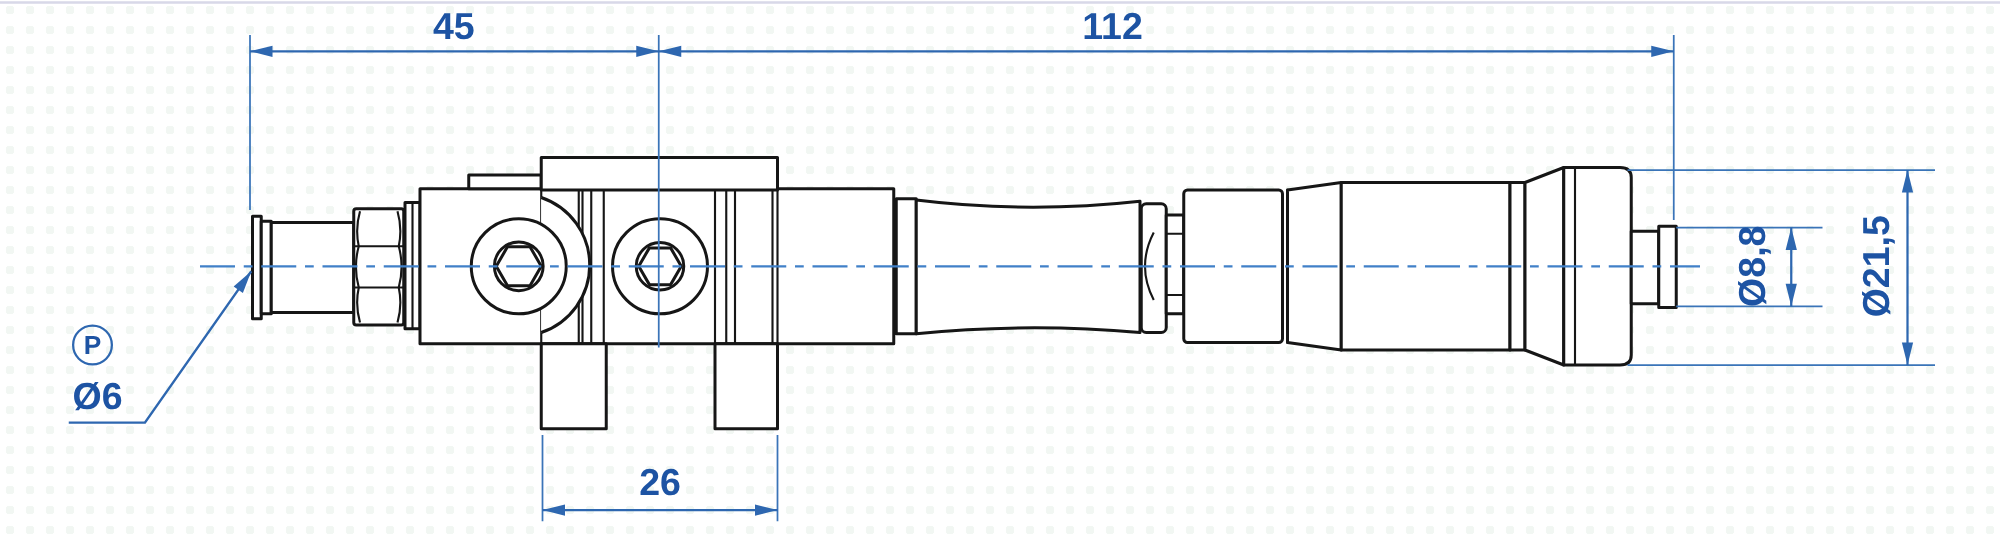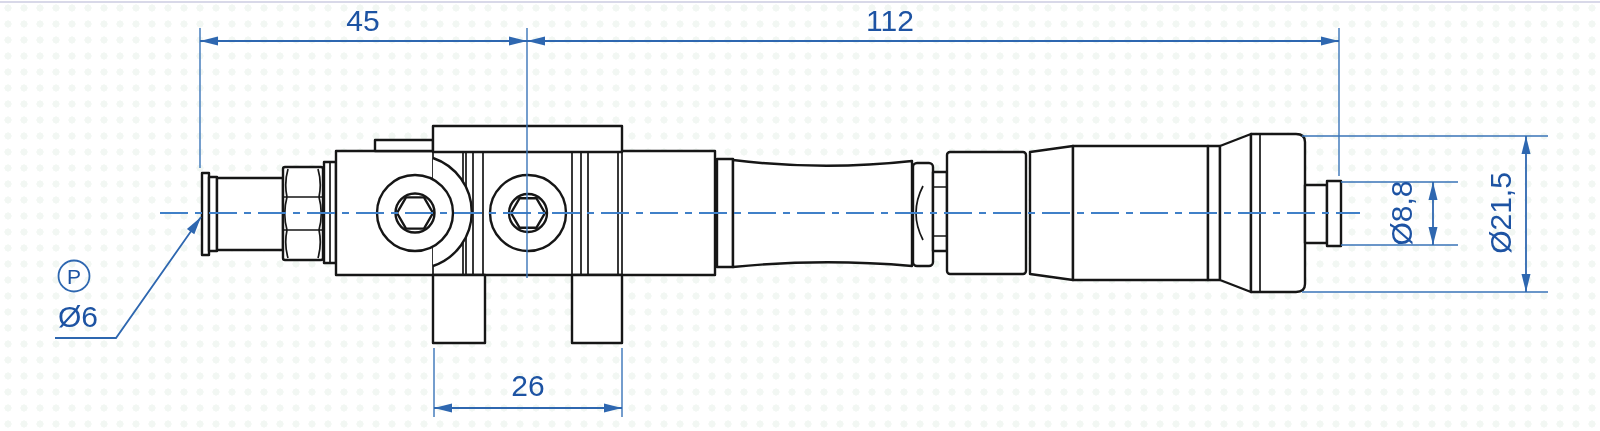--- a/index.html
+++ b/index.html
@@ -2,20 +2,21 @@
 <html><head>
 <meta charset="utf-8">
 <style>
   html,body{margin:0;padding:0;}
   body{font-family:"Liberation Sans",sans-serif;}
   .stage{
     position:relative;width:1600px;height:431px;overflow:hidden;
     background-color:#ffffff;
     background-image:radial-gradient(circle 5px at 8px 8px,#f2f7f3 70%,rgba(255,255,255,0) 72%);
     background-size:16px 16px;
+    font-weight:bold;
   }
   .top-border{position:absolute;top:1px;left:0;width:100%;height:2px;background:#d8d8e8;}
   svg{position:absolute;top:0;left:0;}
   
   .part{fill:#ffffff;stroke:#161616;stroke-width:2.4;stroke-linejoin:round;}
   .part-thin{fill:none;stroke:#161616;stroke-width:1.7;}
   .part-fill{fill:#ffffff;stroke:none;}
   
   .dimline{fill:none;stroke:#2e67b0;stroke-width:1.8;}
   .extline{fill:none;stroke:#3a74b8;stroke-width:1.4;}

